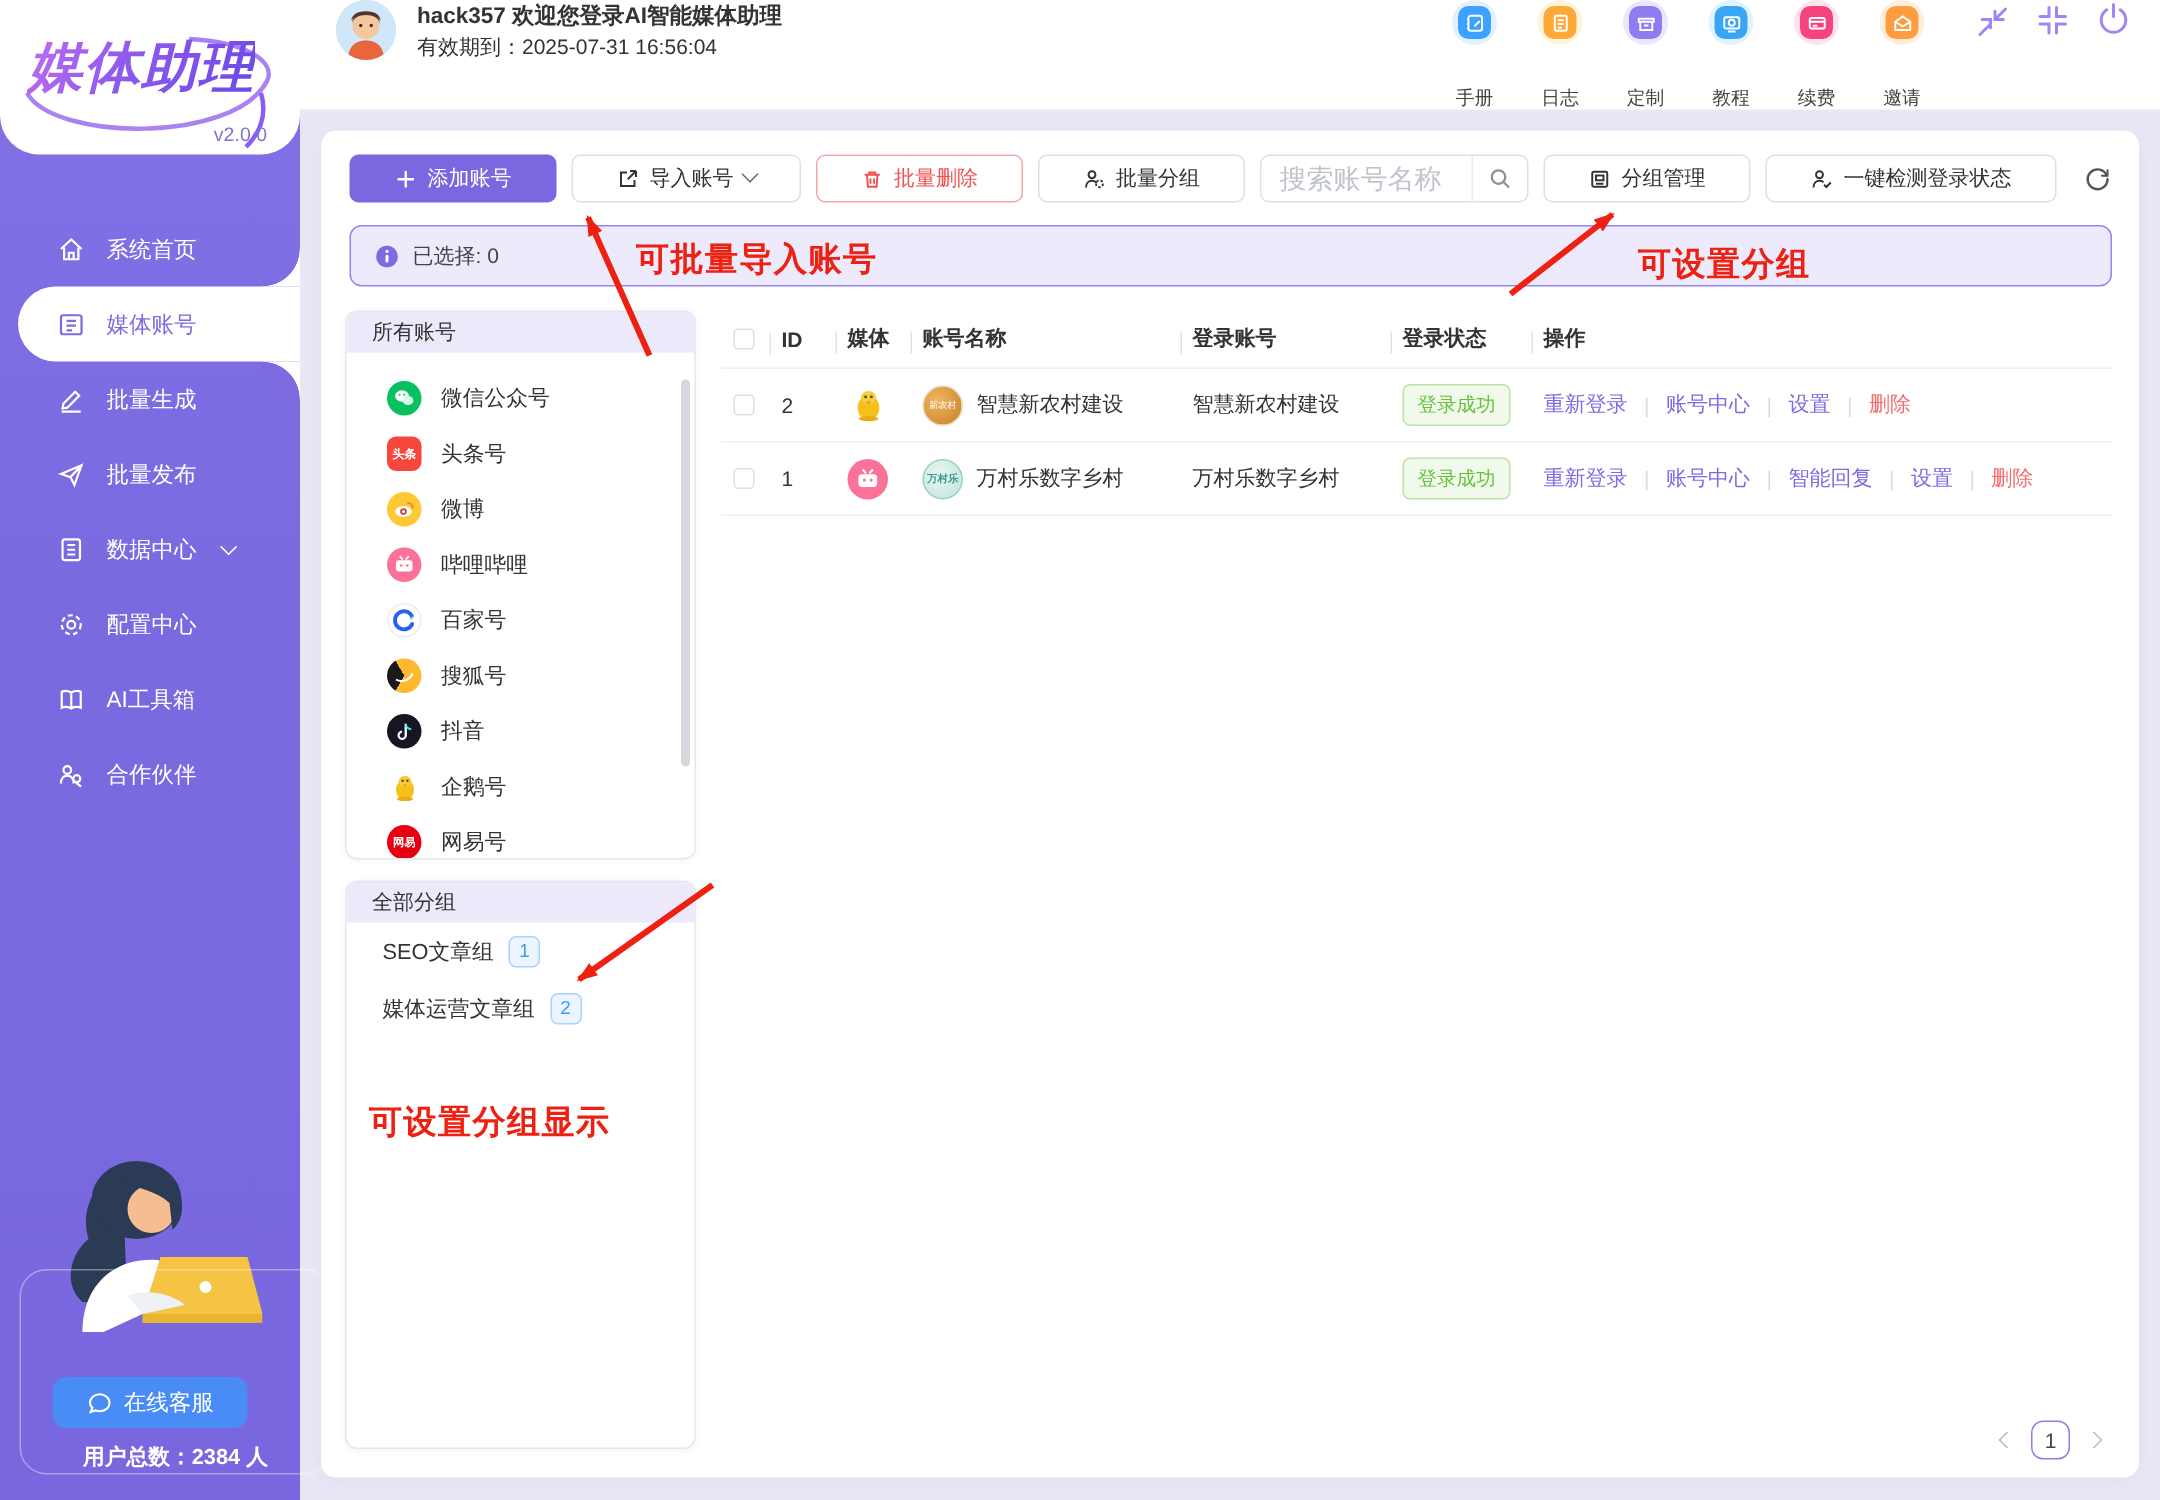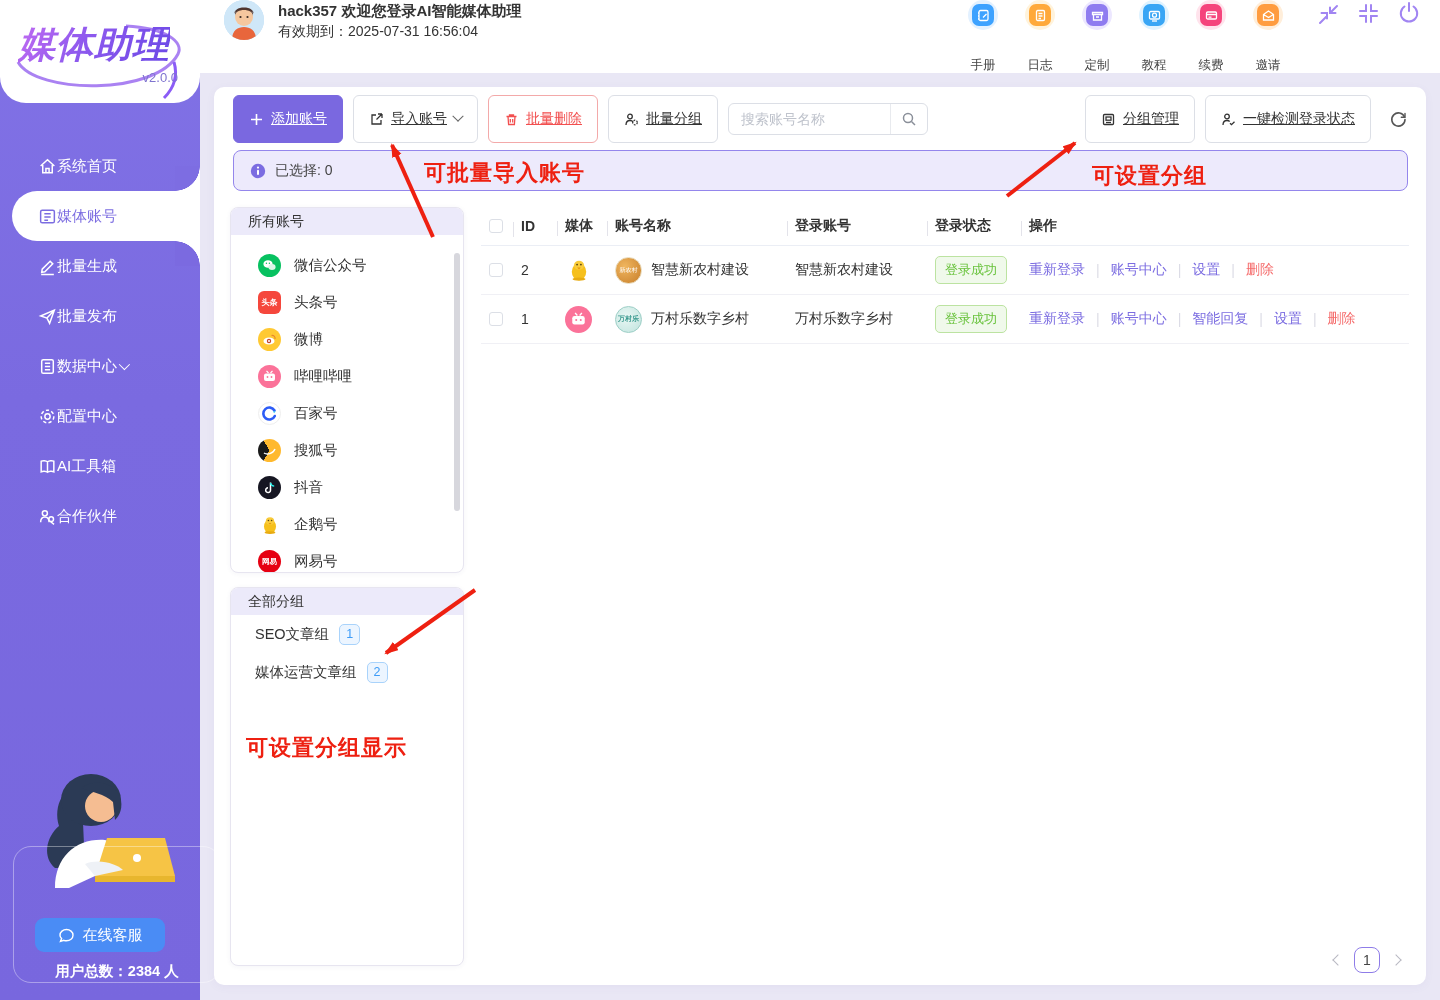--- a/index.html
+++ b/index.html
@@ -11,23 +11,23 @@
   
   .sidebar { position:absolute; left:0; top:0; width:200px; height:1000px;
     background:linear-gradient(180deg,#8172e6 0%,#7a6ae0 40%,#7867de 100%); z-index:5; }
   .logo-card { position:absolute; left:0; top:0; width:200px; height:103px;
     background:#fff; border-radius:0 0 26px 26px; z-index:6; }
   .logo-text { position:absolute; left:18px; top:20px; font-size:37px; font-weight:bold; font-style:italic;
     letter-spacing:1px;
     background:linear-gradient(120deg,#c26cf2 0%,#8d59ee 45%,#6a48e6 100%);
     -webkit-background-clip:text; background-clip:text; color:transparent; }
   .logo-swoosh { position:absolute; left:6px; top:10px; }
-  .version { position:absolute; right:22px; bottom:18px; font-size:13px; color:#7f74cf; }
+  .version { position:absolute; right:22px; bottom:6px; font-size:13px; color:#7f74cf; }
   .menu { position:absolute; top:141px; left:0; right:0; }
-  .menu-item { height:50px; display:flex; align-items:center; gap:0;
+  .menu-item { height:50px; display:flex; align-items:center; gap:14px;
     padding-left:38px; color:#fff; font-size:15px; cursor:pointer; position:relative; }
   .menu-item .mi { width:19px; height:19px; flex:0 0 19px; color:#fff; }
   .menu-item.active { background:#fff; color:#7b6ce1; margin-left:12px; padding-left:26px;
     border-radius:25px 0 0 25px; }
   .menu-item.active .mi { color:#7b6ce1; }
   .menu-item.active::before, .menu-item.active::after { content:""; position:absolute; right:0; width:25px; height:25px; }
   .menu-item.active::before { top:-25px; background:radial-gradient(circle at 0 0,#7d6de2 24.5px,#fff 25px); }
   .menu-item.active::after  { bottom:-25px; background:radial-gradient(circle at 0 100%,#7b6ae0 24.5px,#fff 25px); }
   .chev { width:8px; height:8px; border-right:1.7px solid currentColor; border-bottom:1.7px solid currentColor;
     transform:rotate(45deg) translateY(-2px); display:inline-block; }
@@ -53,29 +53,29 @@
   .qicon .sq { width:22px; height:22px; border-radius:7px; display:flex; align-items:center; justify-content:center; }
   .qlabel { font-size:12.5px; color:#444;margin-top:24px; }
   .win-controls { display:flex; align-items:center; gap:15px; margin-left:26px; color:#a185f2; }
   .win-controls span { cursor:pointer; display:flex; }
   
   .main { position:absolute; left:200px; top:73px; width:1240px; height:927px; background:#e9e7f5; }
   .content { position:absolute; left:14px; top:14px; width:1212px; height:898px; background:#fff;
     border-radius:10px; box-shadow:0 2px 10px rgba(90,80,160,.05); }
   
   .toolbar { position:absolute; top:16px; left:19px; right:18px; height:32px; display:flex; gap:10px; align-items:center; }
-  .btn { height:48px; display:inline-flex; align-items:center; gap:7px; padding:0 15px;
+  .btn { height:32px; display:inline-flex; align-items:center; gap:7px; padding:0 29px;
     border-radius:6px; font-size:14px; background:#fff; border:1px solid #dcdfe6; color:#333;
-    cursor:pointer; font-family:inherit; white-space:nowrap;text-decoration:underline; }
+    cursor:pointer; font-family:inherit; white-space:nowrap; }
   .btn-primary { background:#7a68e0; border-color:#7a68e0; color:#fff; }
   .btn-danger { border-color:#f3a9a9; color:#f24f4f; }
   .btn .bicon { width:15px; height:15px; display:inline-flex; }
   .search-box { height:32px; width:200px; border:1px solid #dcdfe6; border-radius:6px;
     display:flex; align-items:center; overflow:hidden; background:#fff; }
-  .search-box input { flex:1; border:none; outline:none; padding:0 12px; font-size:14px; color:#333;
+  .search-box input { flex:1; border:none; outline:none; padding:0 12px; font-size:18px; color:#333;
     font-family:inherit; min-width:0; }
   .search-box input::placeholder { color:#bfc3cc; }
   .search-btn { width:37px; height:100%; border-left:1px solid #e8eaee; display:flex; align-items:center;
     justify-content:center; color:#8a8f99; cursor:pointer; }
   .toolbar .right-group { margin-left:auto; display:flex; gap:10px; align-items:center; }
   .refresh { margin-left:8px; color:#555; cursor:pointer; display:flex; }
   
   .info-bar { position:absolute; top:63px; left:19px; right:18px; height:41px;
     background:#edeafc; border:1px solid #9486ec; border-radius:8px;
     display:flex; align-items:center; gap:9px; padding-left:16px; font-size:14px; color:#444; }

